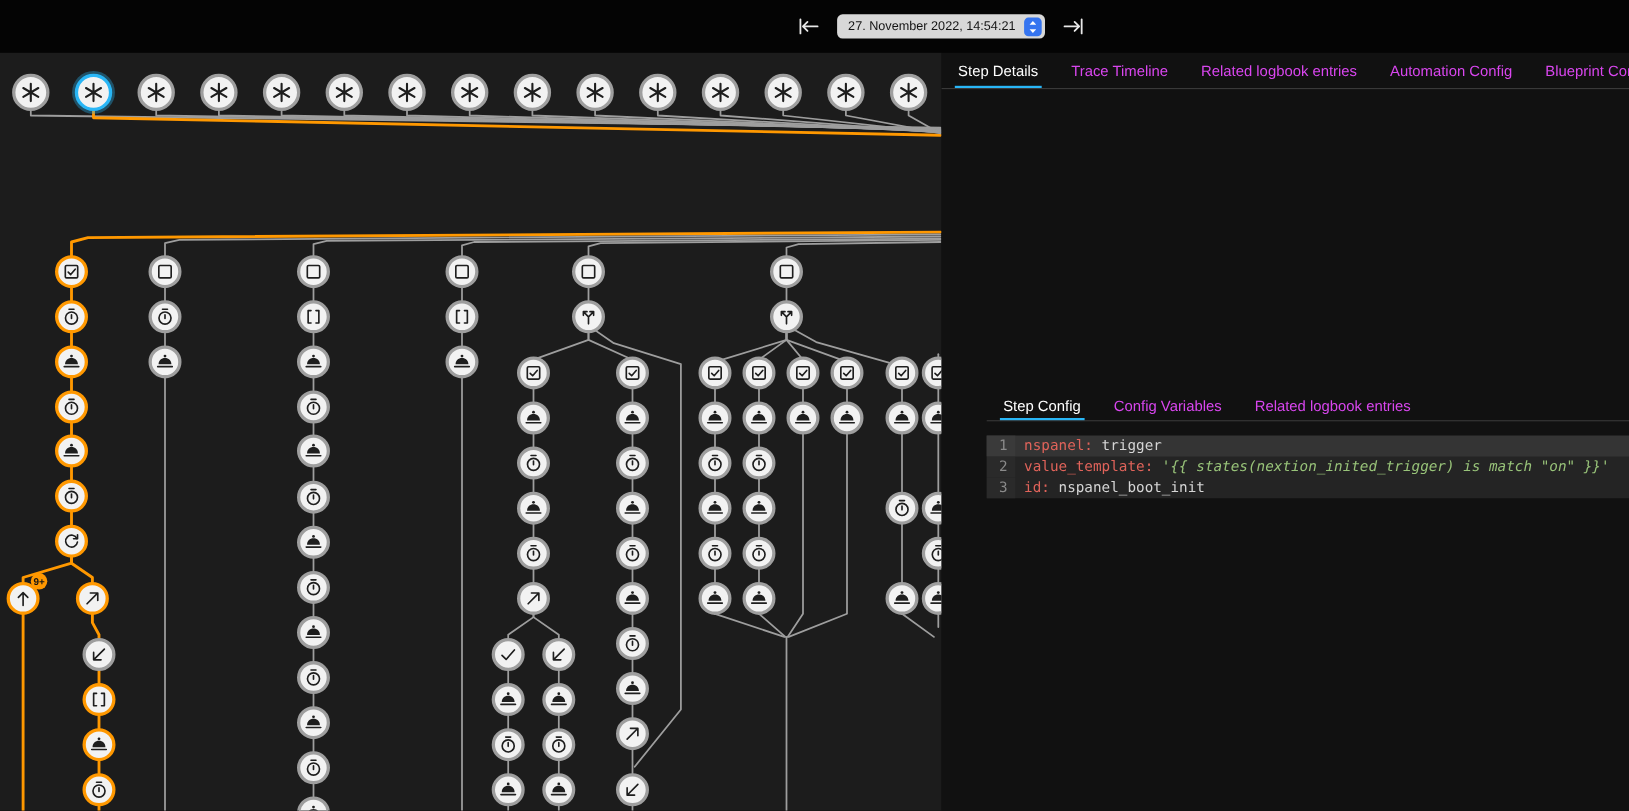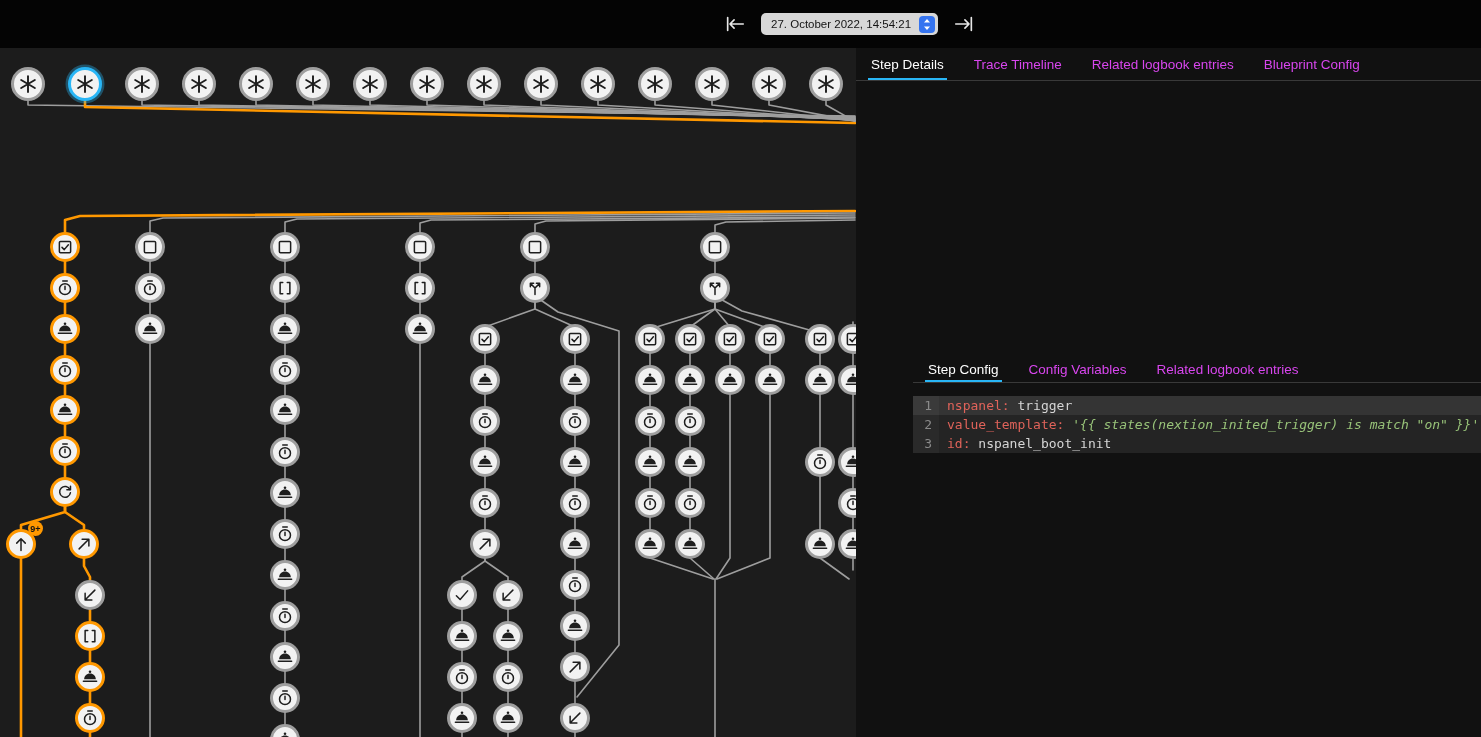--- a/index.html
+++ b/index.html
@@ -83,21 +83,21 @@
     font-size:13.5px;color:#d946ef;cursor:pointer;white-space:nowrap;
   }
   .tab.active{color:#fff;}
   .tab.active::after{
     content:"";position:absolute;left:12px;right:12px;bottom:0;height:2px;
     background:var(--accent);
   }
   .executed{
     margin:21px 16px;font-size:15.5px;color:#e3e3e3;
   }
-  .subsection{position:absolute;left:16px;right:0;top:308px;padding-left:41px;}
+  .subsection{position:absolute;left:0;right:0;top:308px;padding-left:41px;}
   .codeblock{
     margin-top:13px;background:#242424;
     font-family:"DejaVu Sans Mono",monospace;font-size:13px;line-height:19px;
   }
   .crow{display:flex;}
   .crow.highlight{background:#343434;}
   .ln{
     width:26px;flex:none;text-align:right;padding-right:7px;
     color:#8a8a8a;background:#2a2a2a;user-select:none;
   }
@@ -111,21 +111,21 @@
 <body>
 
 <div class="topbar">
   <div class="topbar-controls">
     <button class="nav-btn">
       <svg viewBox="0 0 24 24">
         <path d="M4 5v14M21 12H6.5M11 7.5L6.5 12l4.5 4.5" stroke="#e8e8e8" stroke-width="1.8" fill="none" stroke-linecap="round" stroke-linejoin="round"></path>
       </svg>
     </button>
     <div class="date-select">
-      <span>27. October 2022, 14:54:21</span>
+      <span>27. November 2022, 14:54:21</span>
       <span class="stepper">
         <svg viewBox="0 0 10 13">
             <path d="M5 1L8 4.5H2z" fill="#fff"></path>
             <path d="M5 12L2 8.5h6z" fill="#fff"></path>
           </svg>
       </span>
     </div>
     <button class="nav-btn">
       <svg viewBox="0 0 24 24">
         <path d="M20 5v14M3 12h14.5M13 7.5l4.5 4.5-4.5 4.5" stroke="#e8e8e8" stroke-width="1.8" fill="none" stroke-linecap="round" stroke-linejoin="round"></path>
@@ -783,20 +783,21 @@
         </svg>
       </div>
     </div>
 </div>
 
 <div class="panel">
   <div class="tabbar main" id="tabbar-main">
       <span class="tab active">Step Details</span>
       <span class="tab">Trace Timeline</span>
       <span class="tab">Related logbook entries</span>
+      <span class="tab">Automation Config</span>
       <span class="tab">Blueprint Config</span>
     </div>
   <div class="subsection">
     <div class="tabbar sub" id="tabbar-config">
         <span class="tab active">Step Config</span>
         <span class="tab">Config Variables</span>
         <span class="tab">Related logbook entries</span>
       </div>
     <div class="codeblock" id="codeblock">
         <div class="crow highlight">

